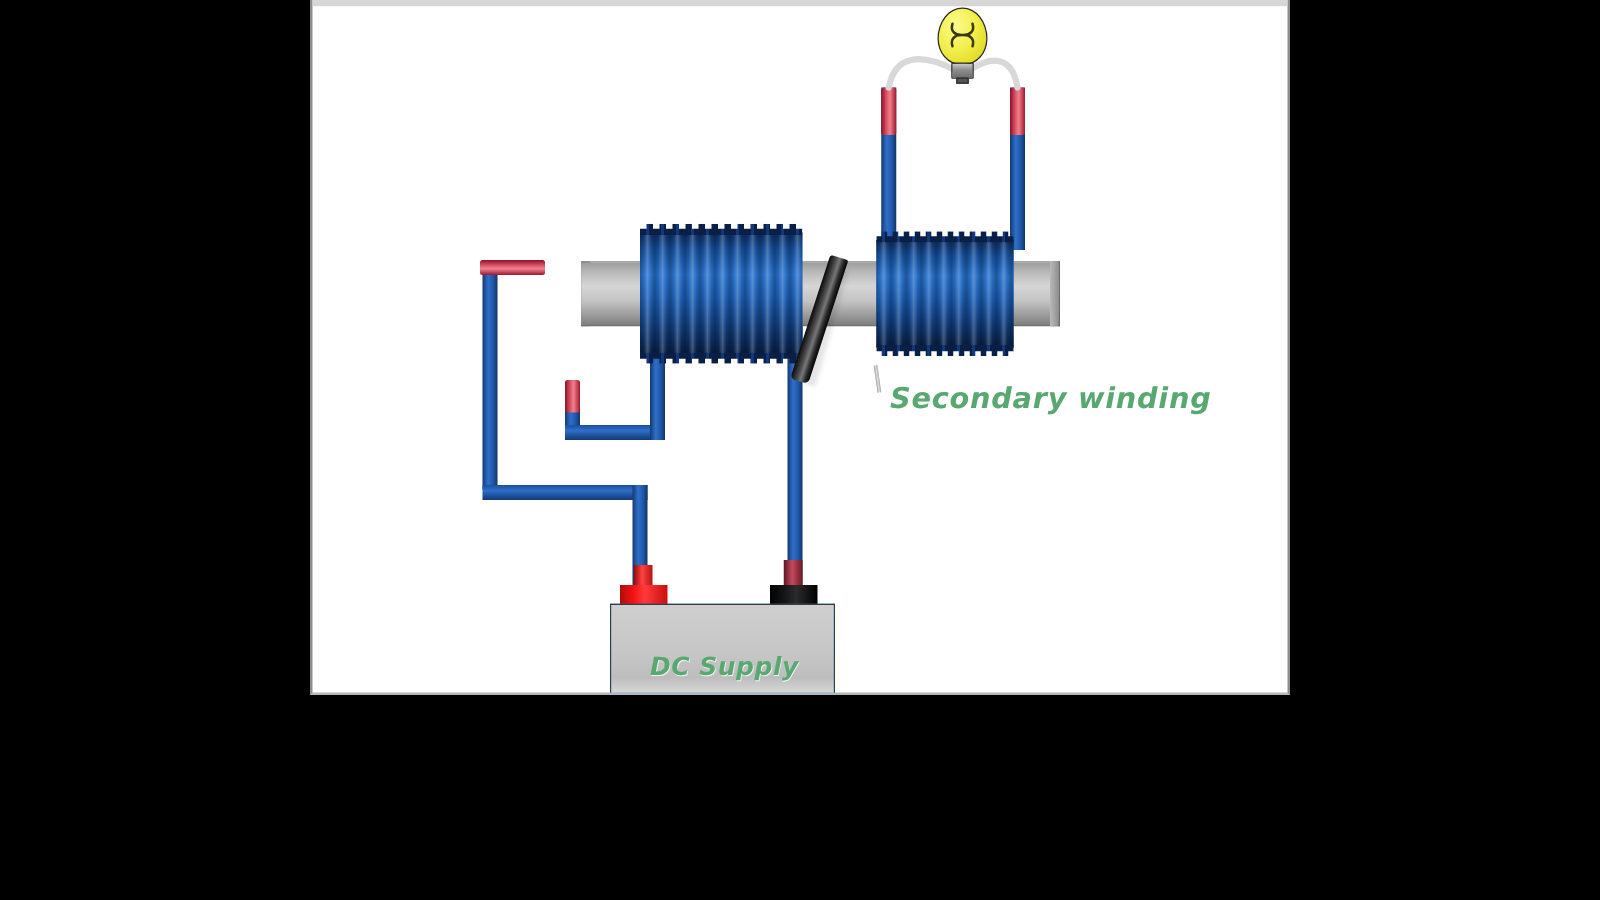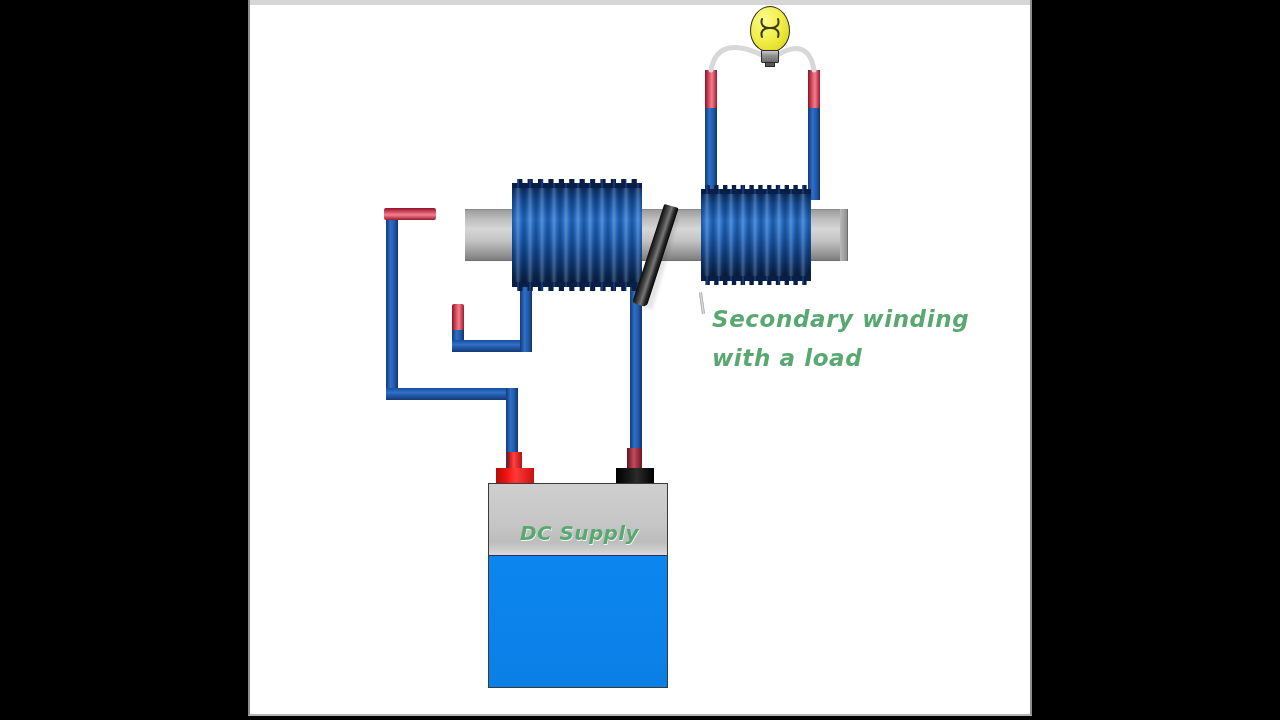--- a/index.html
+++ b/index.html
@@ -16,21 +16,21 @@
     width: 1280px;
     height: 720px;
     background: #000000;
   }
   
   #canvas {
     position: absolute;
     left: 248px;
     top: 0px;
     width: 784px;
-    height: 716px;
+    height: 556px;
     background: #ffffff;
     border-left: 2px solid #8d8d8d;
     border-right: 2px solid #8d8d8d;
     border-bottom: 2px solid #b5b5b5;
     box-sizing: border-box;
     overflow: hidden;
   }
   #canvas::before {
     content: "";
     position: absolute;
@@ -330,19 +330,18 @@
     <div class="term-block" id="term-pos"></div>
     <div class="term-block" id="term-neg"></div>
 
     <div id="battery">
       <div id="battery-top"></div>
       <div id="battery-bottom"></div>
     </div>
 
     <div class="hand-label" id="label-secondary">
       <div>Secondary winding</div>
-      <div>with a load</div>
     </div>
 
     <div class="hand-label" id="label-dc">DC Supply</div>
 
   </div>
 </div>
 
 </body></html>

